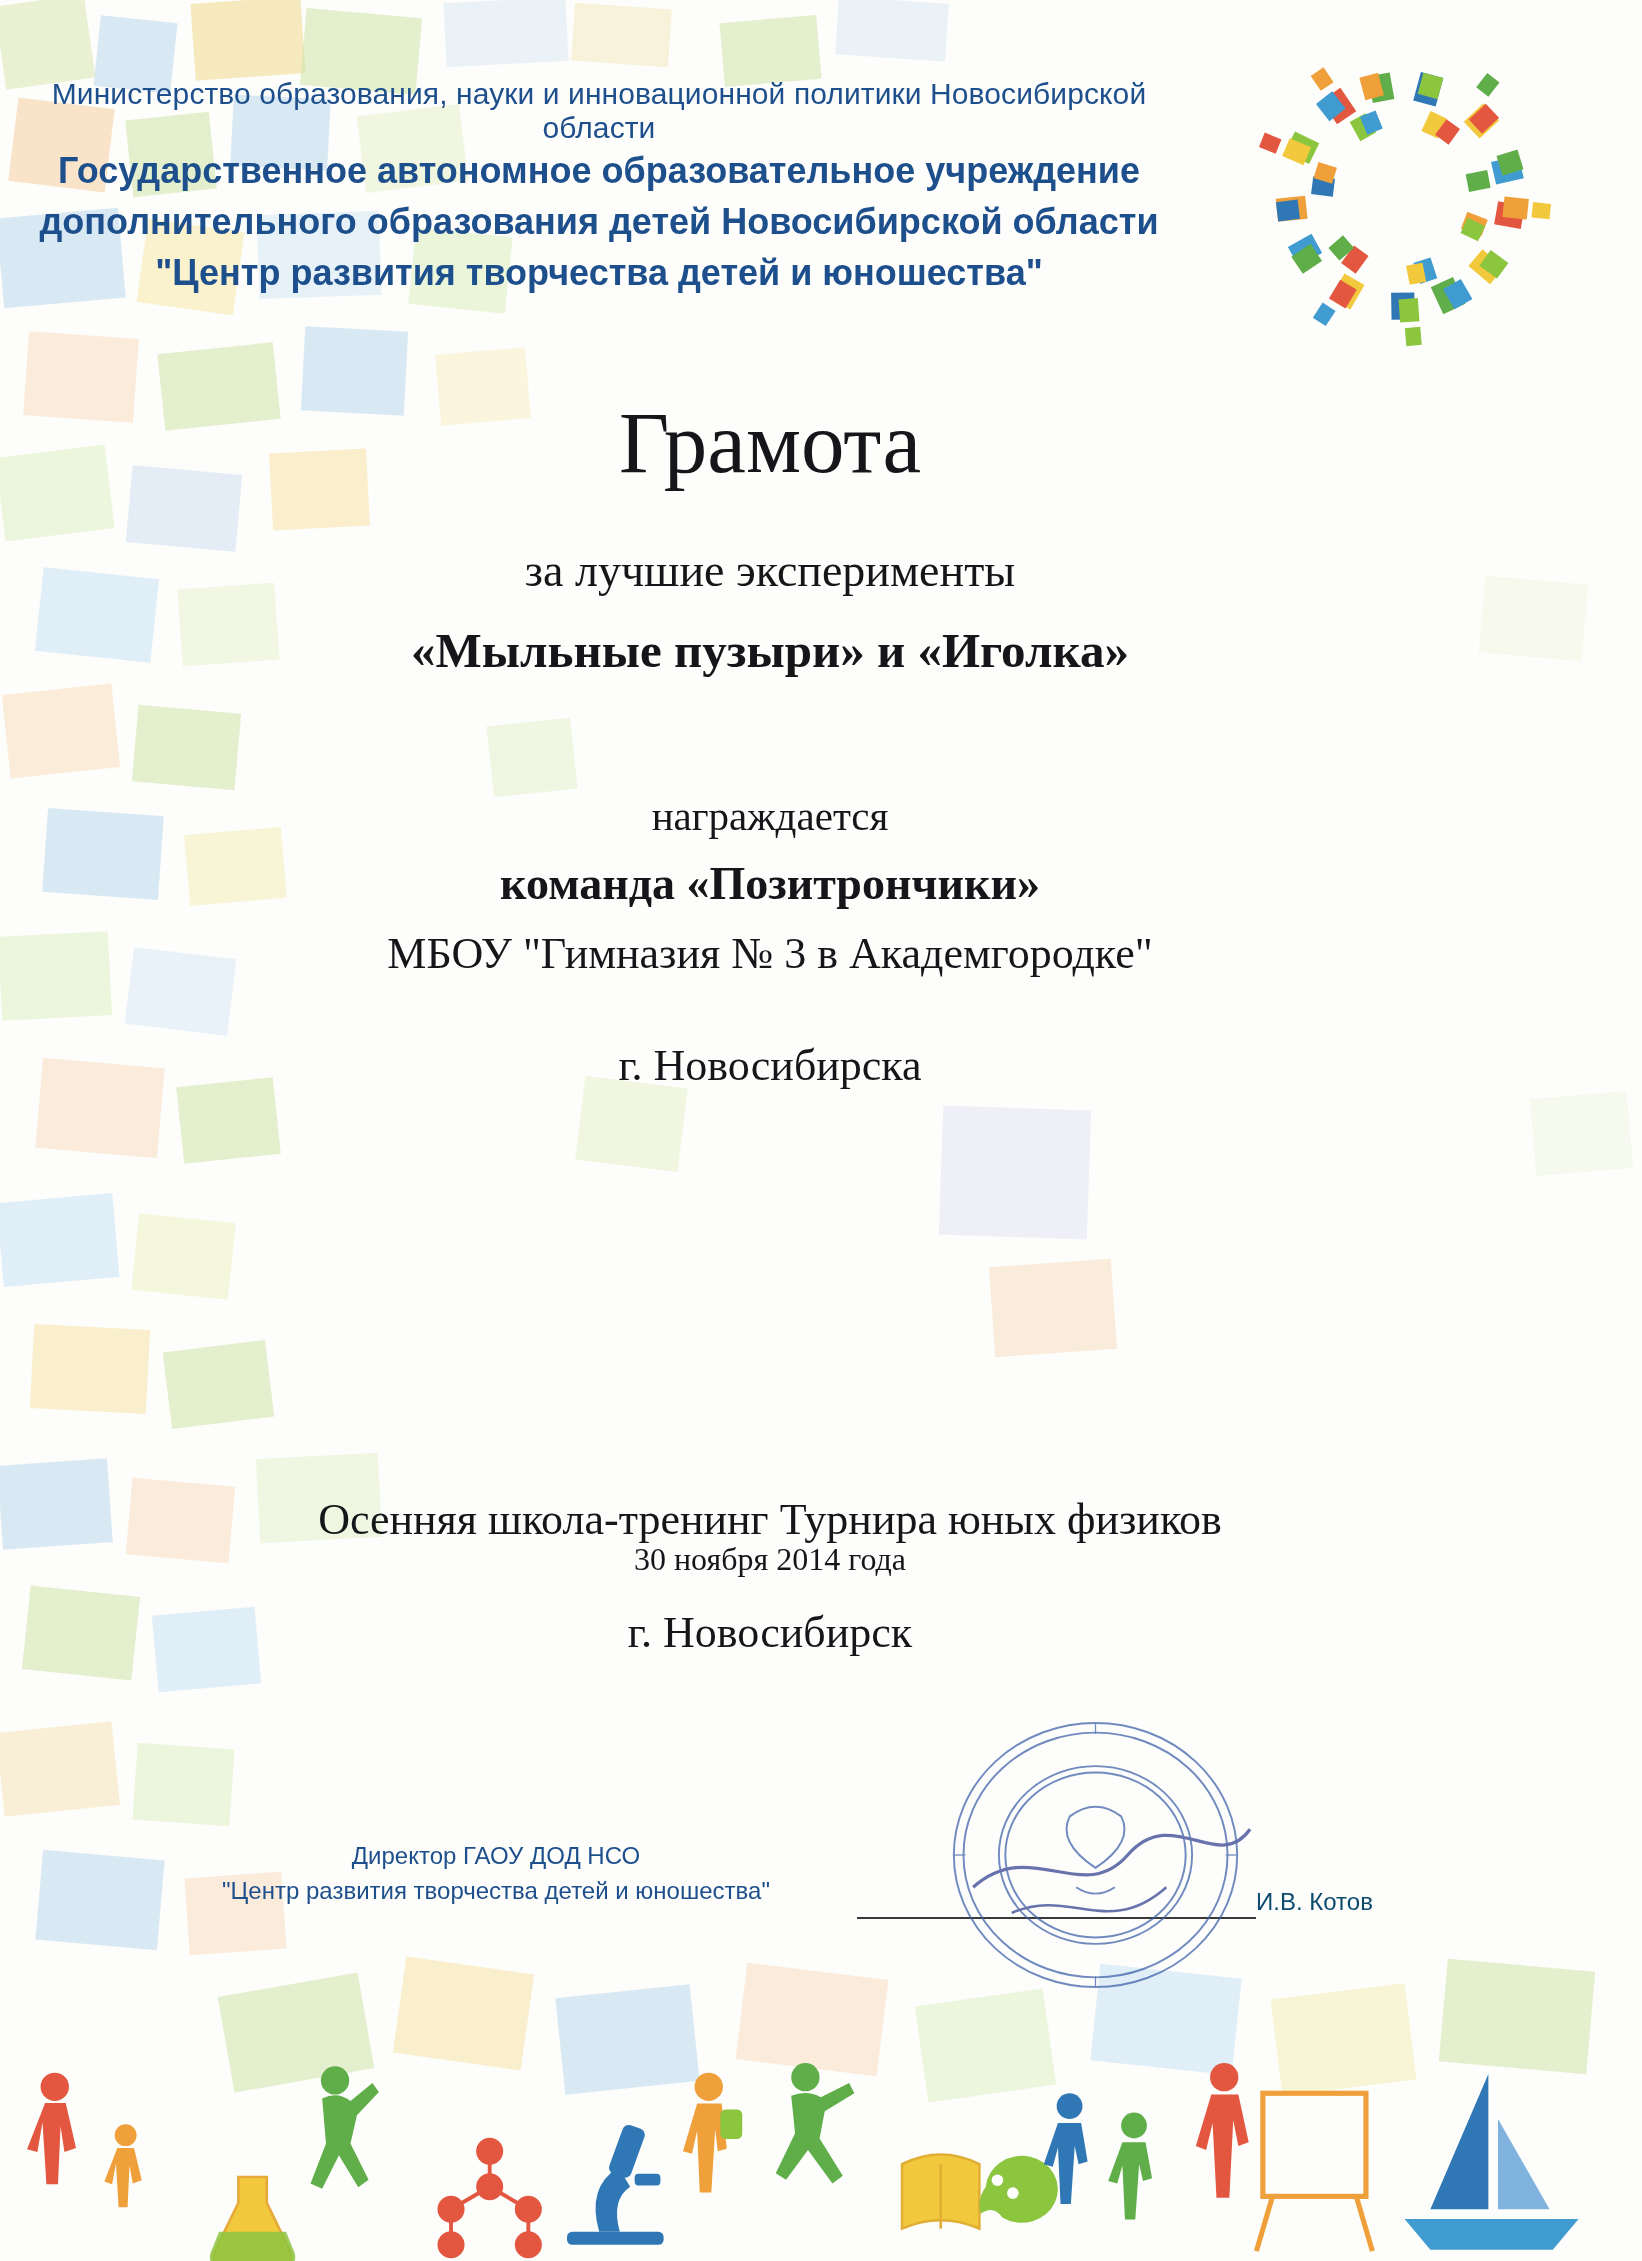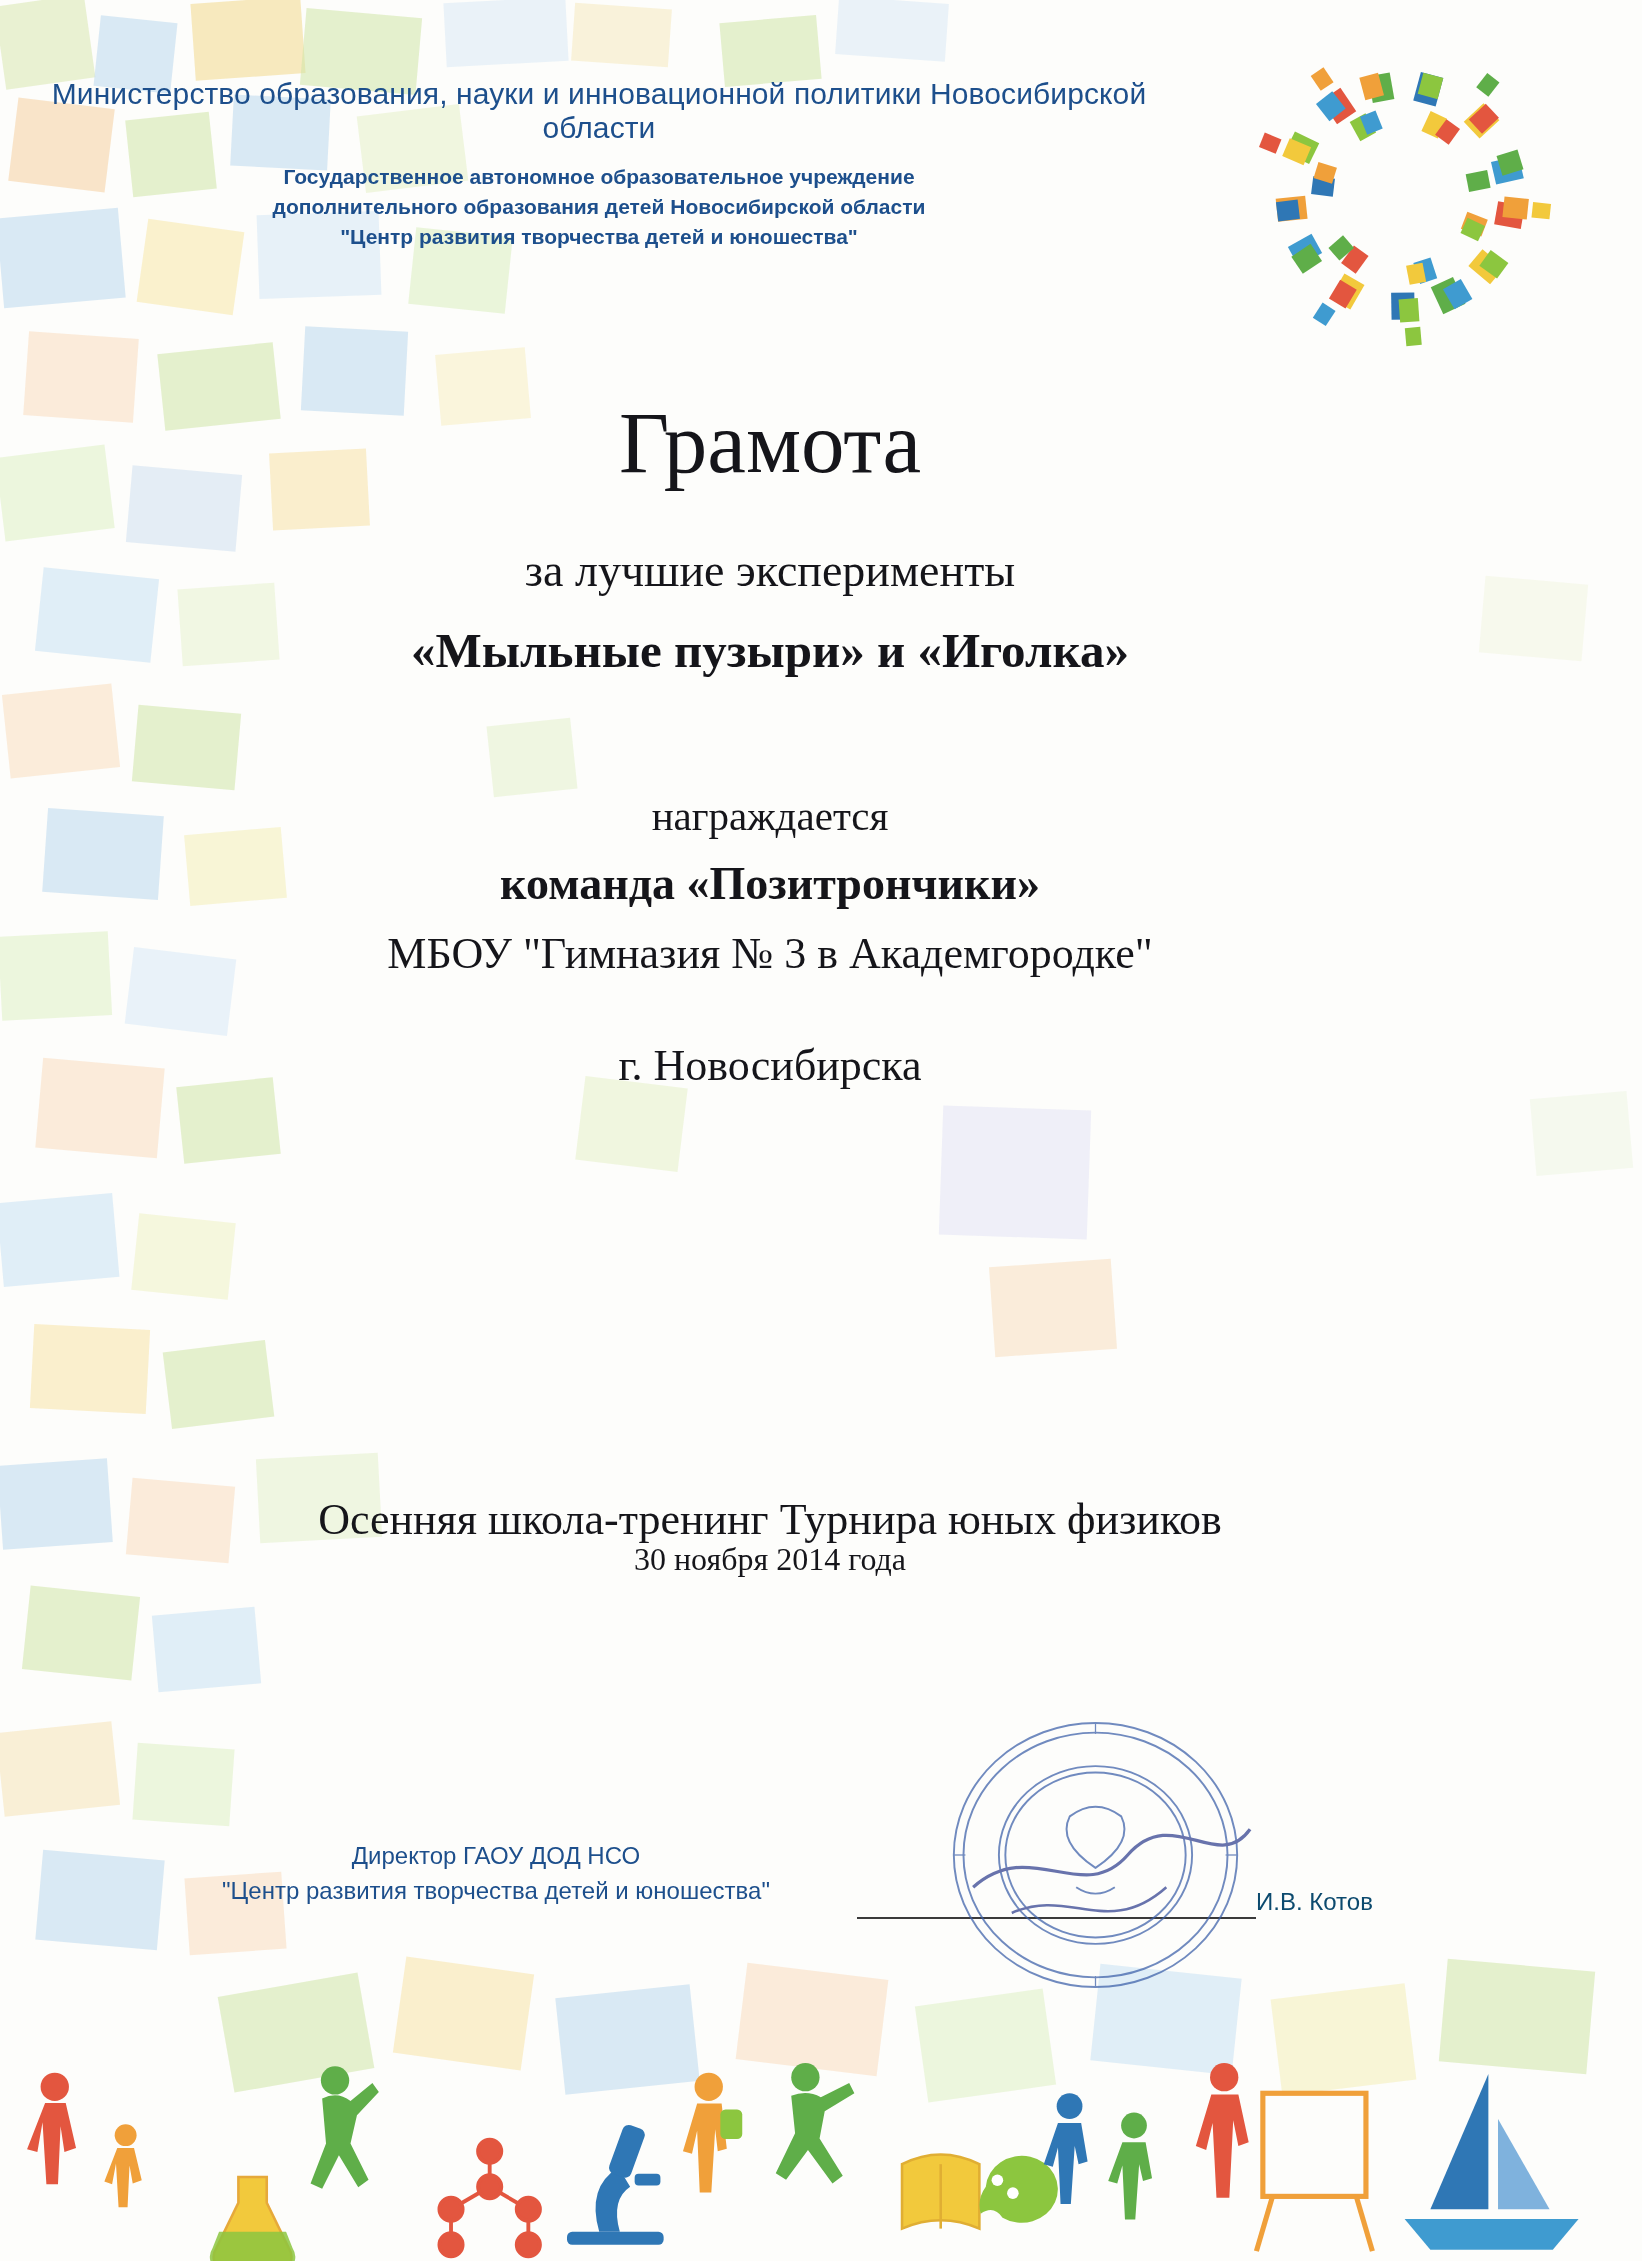--- a/index.html
+++ b/index.html
@@ -37,24 +37,23 @@
     width: 1198px;
     text-align: center;
   }
   .ministry-line {
     font-family: "Liberation Sans", sans-serif;
     font-size: 30px;
     color: #1d4f8c;
     letter-spacing: 0.1px;
   }
   .org-block {
-    margin-top: 17px;
     font-family: "Liberation Sans", sans-serif;
     font-weight: bold;
-    font-size: 21px;
+    font-size: 36px;
     line-height: 1.42;
     color: #1d4f8c;
   }
 
   
   .logo {
     position: absolute;
     top: 35px;
     right: 81px;
     width: 322px;
@@ -454,20 +453,21 @@
   <div class="subtitle1">за лучшие эксперименты</div>
   <div class="subtitle2">«Мыльные пузыри» и «Иголка»</div>
 
   <div class="awarded-label">награждается</div>
   <div class="recipient-team">команда «Позитрончики»</div>
   <div class="recipient-school">МБОУ "Гимназия № 3 в Академгородке"</div>
   <div class="recipient-city">г. Новосибирска</div>
 
   <div class="event-name">Осенняя школа-тренинг Турнира юных физиков</div>
   <div class="event-date">30 ноября 2014 года</div>
+  <div class="event-city">г. Новосибирск</div>
 
   <div class="sig-title">
     <div>Директор ГАОУ ДОД НСО</div>
     <div>"Центр развития творчества детей и юношества"</div>
   </div>
   <div class="sig-line"></div>
   <div class="sig-name">И.В. Котов</div>
 
   <div class="stamp">
     <svg viewBox="0 0 560 500" width="361" height="322" aria-hidden="true">

